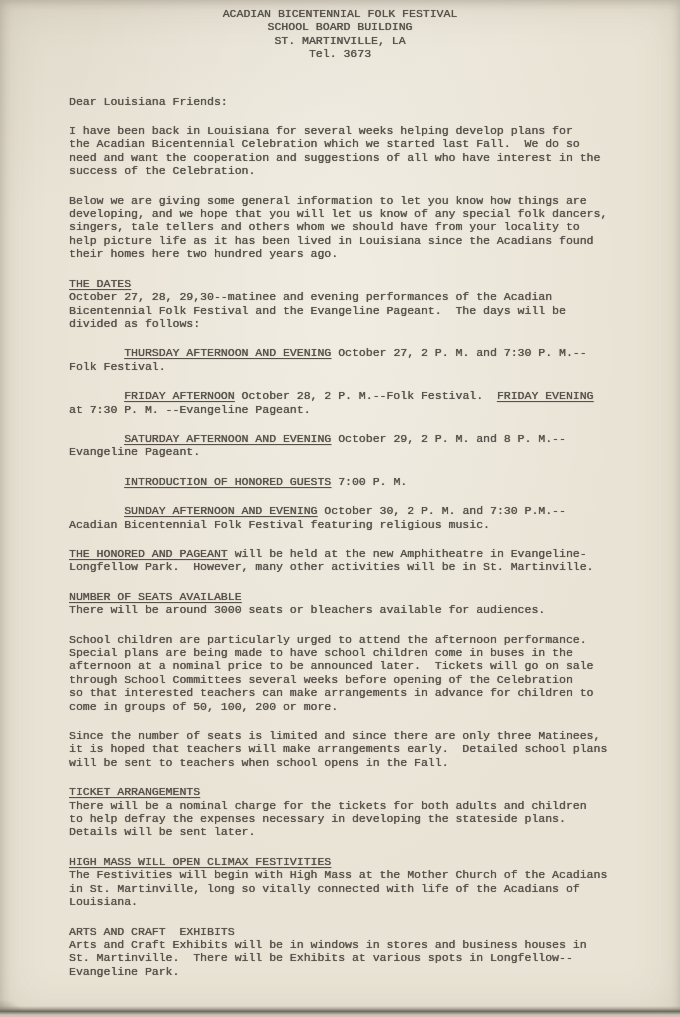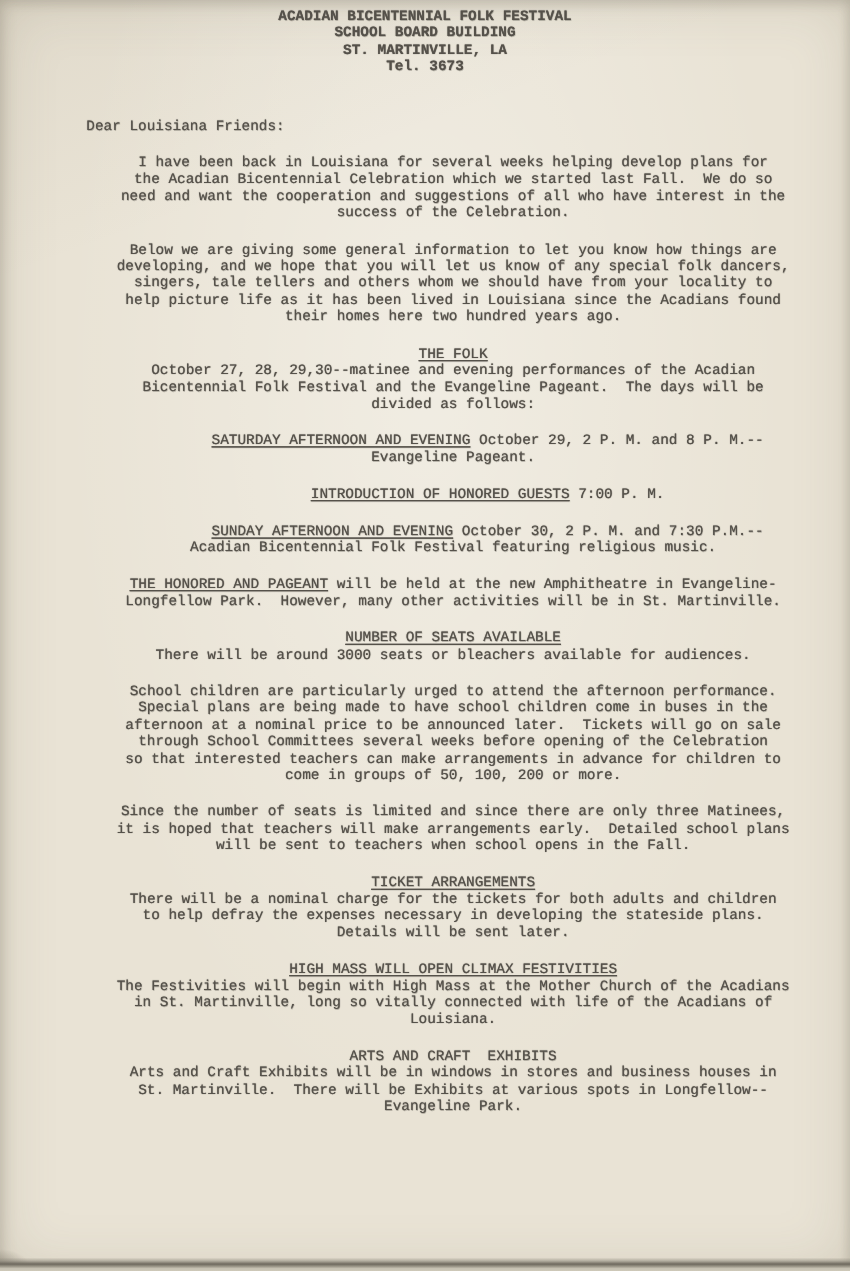--- a/index.html
+++ b/index.html
@@ -26,32 +26,31 @@
     line-height:13.4px;
     overflow:hidden;
   }
   .typewriter{
     text-shadow:0 0 0.8px rgba(85,81,74,0.85), 0.4px 0.4px 0.5px rgba(85,81,74,0.28);
   }
   .letterhead{
     padding-top:7px;
     text-align:center;
   }
-  .letterhead .lh-line{white-space:pre;font-weight:bold;}
+  .letterhead .lh-line{white-space:pre;}
   .content{
     padding:0 24px 0 69px;
   }
   .salutation{
     margin-top:34px;
     white-space:pre-wrap;
   }
   .para{
     margin-top:16px;
     white-space:pre-wrap;
-    text-align:center;
   }
   .u{
     text-decoration:underline;
     text-decoration-thickness:1px;
     text-underline-offset:2px;
   }
   .scan-edge-bottom{
     position:absolute;
     left:0;right:0;bottom:0;
     height:11px;
@@ -85,24 +84,28 @@
     <div>
         <div class="para"><span>I have been back in Louisiana for several weeks helping develop plans for
 the Acadian Bicentennial Celebration which we started last Fall.  We do so
 need and want the cooperation and suggestions of all who have interest in the
 success of the Celebration.</span></div>
         <div class="para"><span>Below we are giving some general information to let you know how things are
 developing, and we hope that you will let us know of any special folk dancers,
 singers, tale tellers and others whom we should have from your locality to
 help picture life as it has been lived in Louisiana since the Acadians found
 their homes here two hundred years ago.</span></div>
-        <div class="para"><span class="u">THE FOLK</span><span>
+        <div class="para"><span class="u">THE DATES</span><span>
 October 27, 28, 29,30--matinee and evening performances of the Acadian
 Bicentennial Folk Festival and the Evangeline Pageant.  The days will be
 divided as follows:</span></div>
+        <div class="para"><span>        </span><span class="u">THURSDAY AFTERNOON AND EVENING</span><span> October 27, 2 P. M. and 7:30 P. M.--
+Folk Festival.</span></div>
+        <div class="para"><span>        </span><span class="u">FRIDAY AFTERNOON</span><span> October 28, 2 P. M.--Folk Festival.  </span><span class="u">FRIDAY EVENING</span><span>
+at 7:30 P. M. --Evangeline Pageant.</span></div>
         <div class="para"><span>        </span><span class="u">SATURDAY AFTERNOON AND EVENING</span><span> October 29, 2 P. M. and 8 P. M.--
 Evangeline Pageant.</span></div>
         <div class="para"><span>        </span><span class="u">INTRODUCTION OF HONORED GUESTS</span><span> 7:00 P. M.</span></div>
         <div class="para"><span>        </span><span class="u">SUNDAY AFTERNOON AND EVENING</span><span> October 30, 2 P. M. and 7:30 P.M.--
 Acadian Bicentennial Folk Festival featuring religious music.</span></div>
         <div class="para"><span class="u">THE HONORED AND PAGEANT</span><span> will be held at the new Amphitheatre in Evangeline-
 Longfellow Park.  However, many other activities will be in St. Martinville.</span></div>
         <div class="para"><span class="u">NUMBER OF SEATS AVAILABLE</span><span>
 There will be around 3000 seats or bleachers available for audiences.</span></div>
         <div class="para"><span>School children are particularly urged to attend the afternoon performance.

